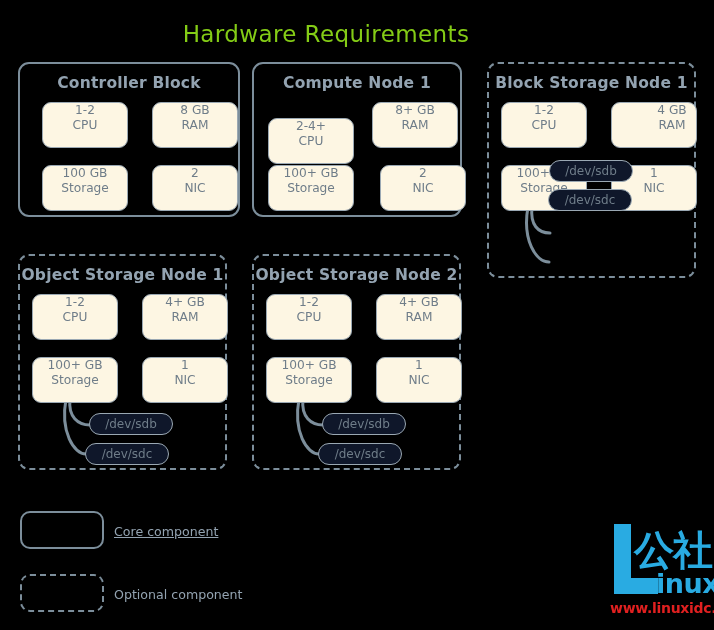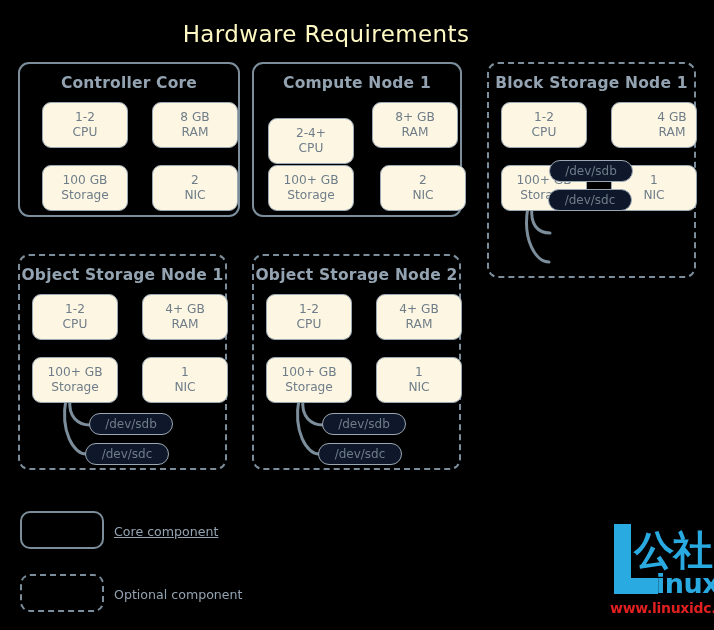--- a/index.html
+++ b/index.html
@@ -26,21 +26,21 @@
 
   
   #diagram-title {
     position: absolute;
     left: 0;
     top: 21px;
     width: 652px;
     text-align: center;
     font-size: 23px;
     letter-spacing: 0.4px;
-    color: #fef9c3;
+    color: #84cc16;
     font-weight: 400;
   }
 
   
   .node {
     position: absolute;
     box-sizing: border-box;
     border-radius: 11px;
     border: 2px solid #7c8e9b;
     background: transparent;
@@ -66,21 +66,20 @@
     position: absolute;
     box-sizing: border-box;
     background: #fdf6e3;
     border: 1.6px solid #9aa8b3;
     border-radius: 9px;
     width: 86px;
     height: 46px;
     display: flex;
     flex-direction: column;
     align-items: center;
-    justify-content: center;
     line-height: 1.22;
   }
   .spec span {
     display: block;
     font-size: 12.2px;
     color: #6f7d89;
     text-align: center;
   }
 
   
@@ -187,21 +186,21 @@
   <path d="M 70 399 C 68 417, 78 425, 90 425" fill="none" stroke="#7c8e9b" stroke-width="3" stroke-linecap="round"></path>
   <path d="M 66 399 C 60 432, 74 454, 86 454" fill="none" stroke="#7c8e9b" stroke-width="3" stroke-linecap="round"></path>
 
   <path d="M 303 399 C 301 417, 311 425, 323 425" fill="none" stroke="#7c8e9b" stroke-width="3" stroke-linecap="round"></path>
   <path d="M 299 399 C 293 432, 307 454, 319 454" fill="none" stroke="#7c8e9b" stroke-width="3" stroke-linecap="round"></path>
 </svg>
 
 <div id="diagram-title">Hardware Requirements</div>
 
 <div class="node" style="left:18px; top:62px; width:222px; height:155px;">
-  <div class="node-title">Controller Core</div>
+  <div class="node-title">Controller Block</div>
   <div class="spec" style="left:22px; top:38px;">
     <span>1-2</span>
     <span>CPU</span>
   </div>
   <div class="spec" style="left:132px; top:38px;">
     <span>8 GB</span>
     <span>RAM</span>
   </div>
   <div class="spec" style="left:22px; top:101px;">
     <span>100 GB</span>

